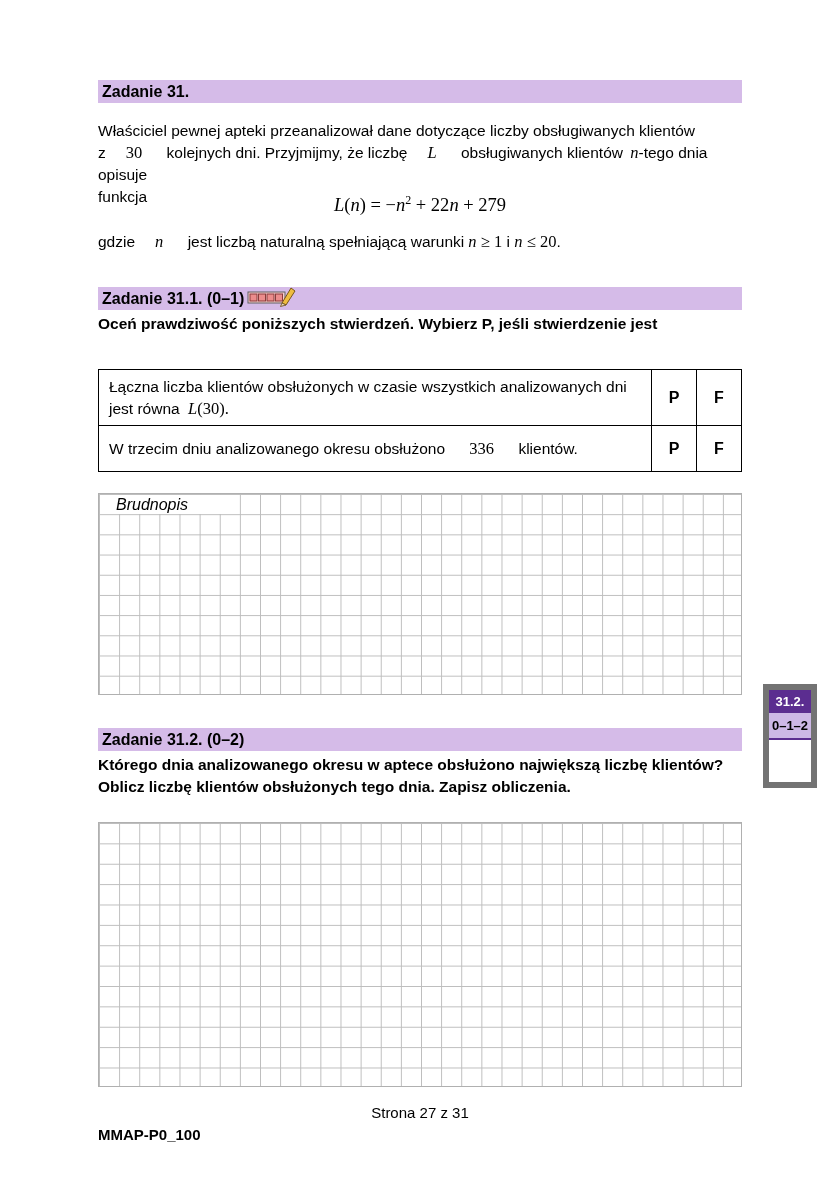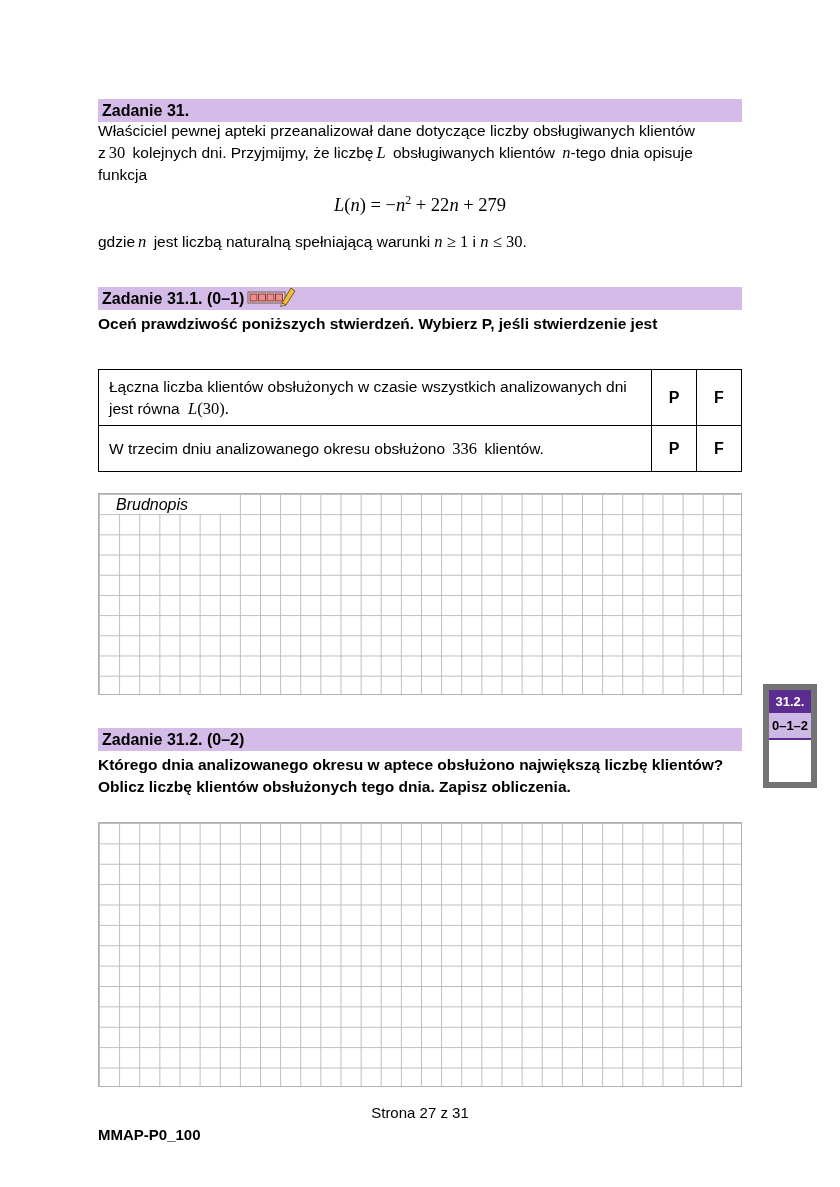--- a/index.html
+++ b/index.html
@@ -10,21 +10,21 @@
   .bar {
     position:absolute; left:98px; width:644px; height:23px;
     background:#d5bbe8; box-sizing:border-box; padding-left:4px;
     font-size:16px; font-weight:bold; line-height:23px;
     display:flex; align-items:center;
   }
   .para { position:absolute; left:98px; width:650px; font-size:15.5px; line-height:22px; }
   .bold { font-weight:bold; line-height:21.5px; }
   .math  { font-family:"Liberation Serif", serif; font-size:16.5px; }
   .mi    { font-family:"Liberation Serif", serif; font-size:16.5px; font-style:italic; }
-  .mpad  { margin:0 3px; }
+  .mpad  { margin:0 20px; }
   .formula {
     position:absolute; left:98px; top:193px; width:644px; text-align:center;
     font-family:"Liberation Serif", serif; font-size:18.5px;
   }
   .formula .it { font-style:italic; }
   .formula sup { font-size:12px; }
   .tf-table {
     position:absolute; left:98px; top:369px; width:644px;
     border-collapse:collapse;
     border-radius:30px;
@@ -66,21 +66,21 @@
     text-align:center; font-size:15px;
   }
   .footer-code { position:absolute; left:98px; top:1126px; font-size:15px; font-weight:bold; }
   .hdr-icon { margin-left:3px; margin-top:-6px; }
 </style>
 </head>
 <body>
 
 <div class="page">
 
-  <div class="bar" style="top:99px;">
+  <div class="bar" style="top:80px;">
     <span>Zadanie 31.</span>
   </div>
 
   <div class="para" style="top:120px;">
     <div><span>Właściciel pewnej apteki przeanalizował dane dotyczące liczby obsługiwanych klientów</span></div>
     <div>
       <span>z</span><span class="math mpad">30</span>
       <span>kolejnych dni. Przyjmijmy, że liczbę</span><span class="mi mpad">L</span>
       <span>obsługiwanych klientów</span> <span class="mi" style="margin-left:3px;">n</span><span>-tego dnia opisuje</span>
     </div>
@@ -90,21 +90,21 @@
   <div class="formula">
     <span class="it">L</span><span>(</span><span class="it">n</span><span>) = −</span><span class="it">n</span><sup>2</sup><span> + 22</span><span class="it">n</span><span> + 279</span>
   </div>
 
   <div class="para" style="top:231px;">
     <span>gdzie</span><span class="mi mpad">n</span>
     <span>jest liczbą naturalną spełniającą warunki</span><span class="mi" style="margin-left:4px;">n</span>
     <span class="math">≥ 1</span>
     <span>i</span>
     <span class="mi">n</span>
-    <span class="math">≤ 30</span><span>.</span>
+    <span class="math">≤ 20</span><span>.</span>
   </div>
 
   <div class="bar" style="top:287px;">
     <span>Zadanie 31.1. (0–1)</span>
     <svg class="hdr-icon" width="50" height="22" viewBox="0 0 50 22">
       <rect x="1" y="7" width="37" height="11" fill="#f6cdcd" stroke="#606060" stroke-width="1"></rect>
       <rect x="3" y="9" width="7" height="7" fill="#ec8c8c" stroke="#8a3b3b" stroke-width="1"></rect>
       <rect x="11.5" y="9" width="7" height="7" fill="#ec8c8c" stroke="#8a3b3b" stroke-width="1"></rect>
       <rect x="20" y="9" width="7" height="7" fill="#ec8c8c" stroke="#8a3b3b" stroke-width="1"></rect>
       <rect x="28.5" y="9" width="7" height="7" fill="#ec8c8c" stroke="#8a3b3b" stroke-width="1"></rect>

